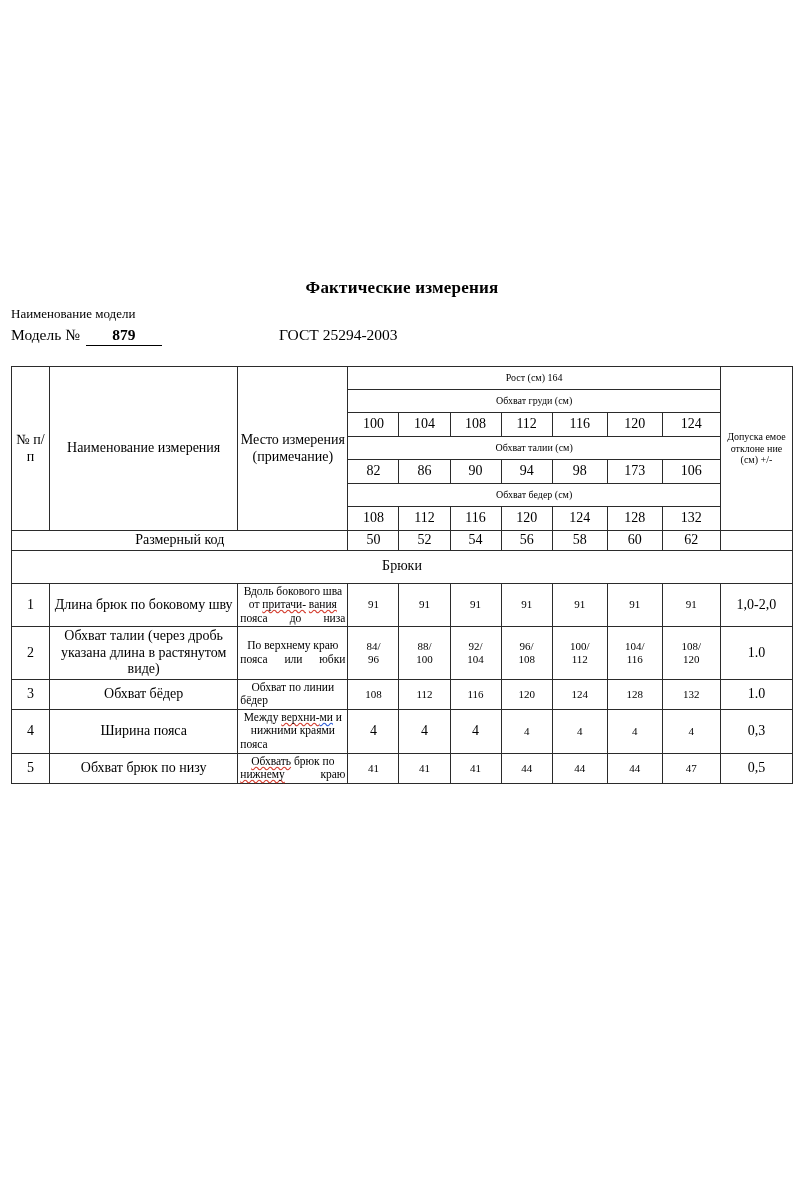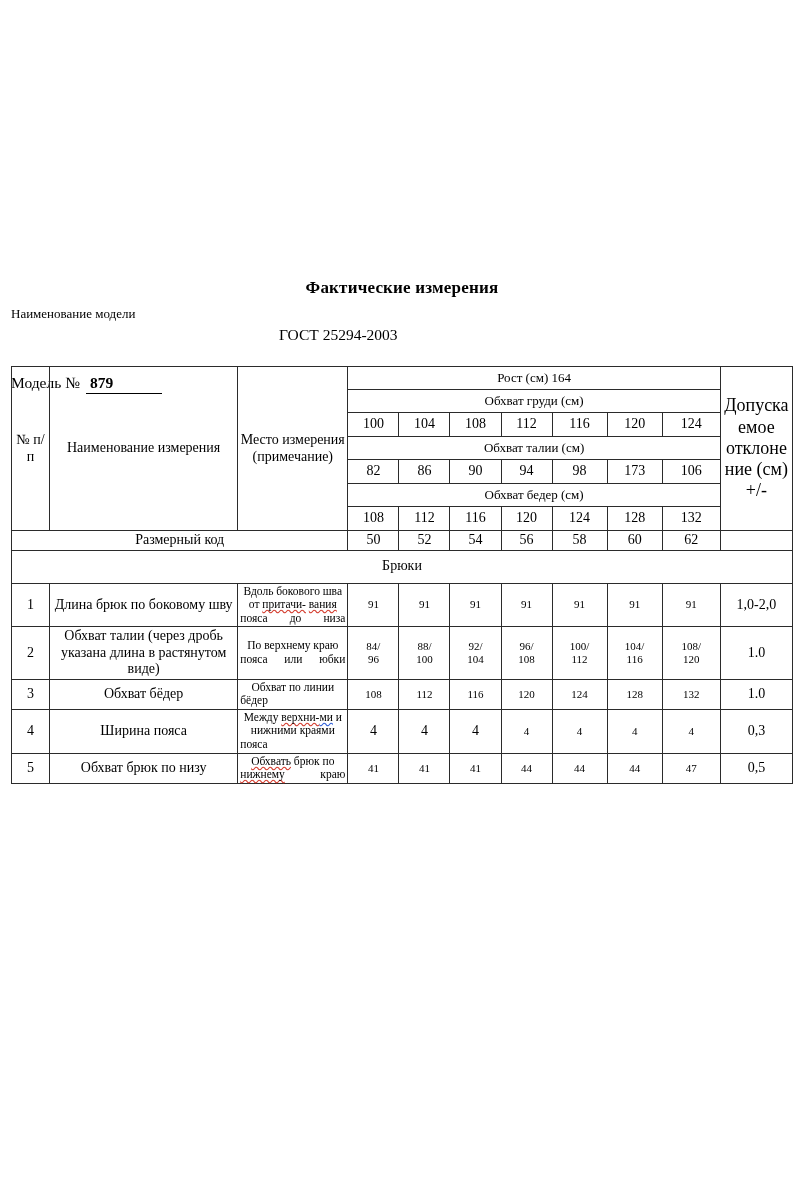--- a/index.html
+++ b/index.html
@@ -48,24 +48,24 @@
     position: absolute;
     left: 9px;
     top: 326px;
     font-size: 15.5px;
     white-space: nowrap;
   }
   .model-number {
     font-weight: bold;
     display: inline-block;
     min-width: 68px;
+    text-align: center;
     border-bottom: 1.5px solid #000;
     margin-left: 6px;
     padding: 0 4px 1px 4px;
-    margin-top: 48px;
   }
   .gost {
     position: absolute;
     left: 277px;
     top: 326px;
     font-size: 15.5px;
     white-space: nowrap;
   }
 
   
@@ -84,30 +84,30 @@
     vertical-align: middle;
     text-align: center;
     line-height: 1.18;
   }
 
   
   .hdr-tall {
     font-size: 14px;
   }
   .hdr-span {
-    font-size: 13px;
+    font-size: 10px;
     height: 20px;
     margin-top: 20px;
   }
   .hdr-num {
     font-size: 14px;
     height: 21px;
   }
   .dop {
-    font-size: 18px;
+    font-size: 10px;
     line-height: 1.45;
   }
 
   .sizecode td,
   td.sizecode-cell {
     font-weight: normal;
     font-size: 14px;
   }
   td.sizecode-label {
     font-weight: normal;

